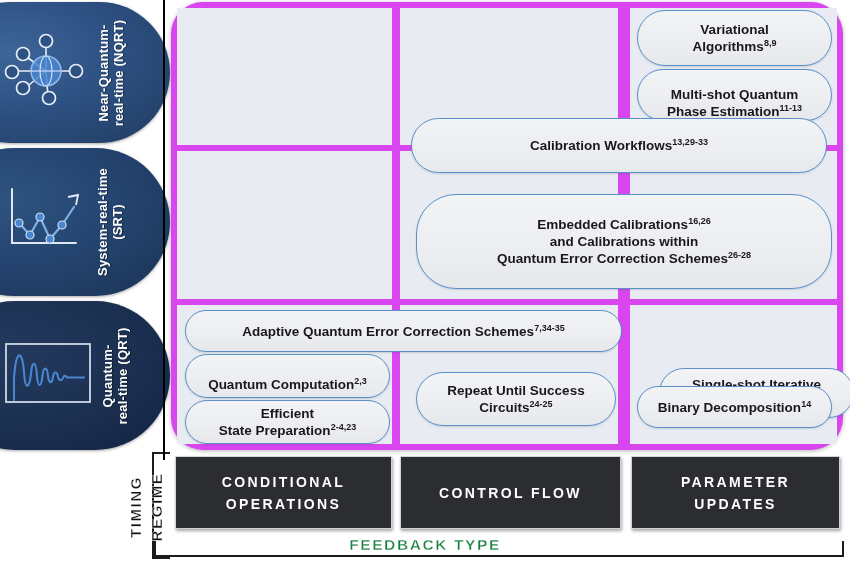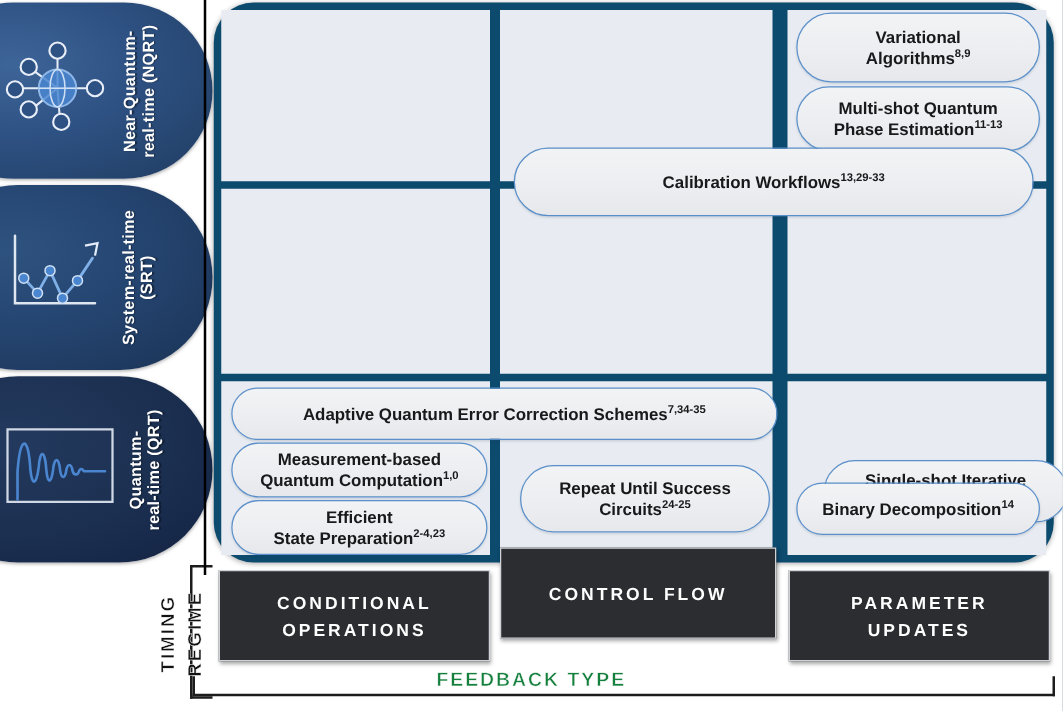--- a/index.html
+++ b/index.html
@@ -26,21 +26,21 @@
     text-shadow:0 1px 1px rgba(0,0,0,.5);}
   .regime-label.two{font-size:13px;}
 
   .cap-icon{position:absolute;left:62px;top:50%;transform:translateY(-50%);}
 
   
   .axis-line{position:absolute;left:163px;top:0;width:2px;height:460px;background:#000;z-index:6;}
 
   
   #grid{position:absolute;left:171px;top:2px;width:672px;height:448px;
-        background:#0c4a6e;
+        background:#d946ef;
         box-shadow:0 1px 4px rgba(0,0,0,.3);border-radius:32px;}
   .gcell{position:absolute;background:#e8ecf2;overflow:hidden;}
 
   
   .pill{position:absolute;border:1.6px solid #5b8fc9;border-radius:40px;
         background:linear-gradient(180deg,#f2f3f5 0%,#eceef1 55%,#e6e8ec 100%);
         box-shadow:0 1px 2px rgba(40,60,90,.18);
         display:flex;align-items:center;justify-content:center;
         text-align:center;color:#19191b;font-weight:bold;
         font-size:13.5px;line-height:17px;padding:0 12px;box-sizing:border-box;}
@@ -170,38 +170,45 @@
 
     <div class="gcell" style="left:6px;  top:303px;width:215px; height:139px;"></div>
     <div class="gcell" style="left:229px;top:303px;width:218px; height:139px;"></div>
     <div class="gcell" style="left:459px;top:303px;width:207px; height:139px;"></div>
 
     <div class="pill" style="left:466px;top:8px;width:195px;height:56px;">
       <div><span>Variational</span><br>
         <span>Algorithms</span><sup>8,9</sup></div>
     </div>
 
-    <div class="pill" style="left:466px;top:67px;width:195px;height:52px;">
+    <div class="pill" style="left:466px;top:67px;width:195px;height:52px;align-items:flex-end;">
       <div><span>Multi-shot Quantum</span><br>
         <span>Phase Estimation</span><sup>11-13</sup></div>
     </div>
 
 
     <div class="pill" style="left:240px;top:116px;width:416px;height:55px;">
       <div><span>Calibration Workflows</span><sup>13,29-33</sup></div>
     </div>
 
+    <div class="pill" style="left:245px;top:192px;width:416px;height:95px;">
+      <div>
+        <span>Embedded Calibrations</span><sup>16,26</sup><br>
+        <span>and Calibrations within</span><br>
+        <span>Quantum Error Correction Schemes</span><sup>26-28</sup>
+      </div>
+    </div>
 
     <div class="pill" style="left:14px;top:308px;width:437px;height:42px;">
       <div><span>Adaptive Quantum Error Correction Schemes</span><sup>7,34-35</sup></div>
     </div>
 
     <div class="pill" style="left:14px;top:352px;width:205px;height:44px;">
-      <div><span>Measurement-based</span><br>
-        <span>Quantum Computation</span><sup>1,0</sup></div>
+      <div><br>
+        <span>Quantum Computation</span><sup>2,3</sup></div>
     </div>
 
     <div class="pill" style="left:14px;top:398px;width:205px;height:44px;">
       <div><span>Efficient</span><br>
         <span>State Preparation</span><sup>2-4,23</sup></div>
     </div>
 
     <div class="pill" style="left:245px;top:370px;width:200px;height:54px;">
       <div><span>Repeat Until Success</span><br>
         <span>Circuits</span><sup>24-25</sup></div>
@@ -213,21 +220,21 @@
     </div>
 
     <div class="pill" style="left:466px;top:384px;width:195px;height:42px;">
       <div><span>Binary Decomposition</span><sup>14</sup></div>
     </div>
   </div>
 
   <div class="fbox" style="left:175px;top:456px;width:215px;height:71px;">
     <div><span>CONDITIONAL</span><br><span>OPERATIONS</span></div>
   </div>
-  <div class="fbox" style="left:400px;top:438px;width:219px;height:71px;">
+  <div class="fbox" style="left:400px;top:456px;width:219px;height:71px;">
     <div><span>CONTROL FLOW</span></div>
   </div>
   <div class="fbox" style="left:631px;top:456px;width:207px;height:71px;">
     <div><span>PARAMETER</span><br><span>UPDATES</span></div>
   </div>
 
   <div class="vbracket"></div>
   <div class="timing-regime">
     <div class="tr-word w1">TIMING</div>
     <div class="tr-word w2">REGIME</div>

